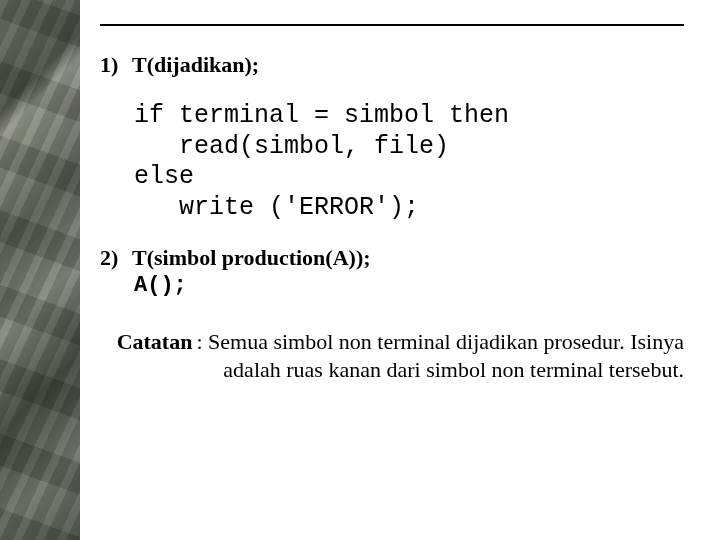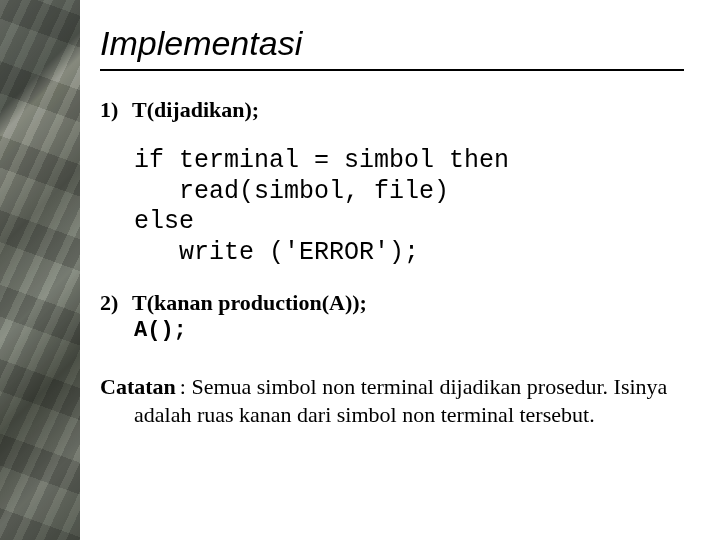--- a/index.html
+++ b/index.html
@@ -78,50 +78,50 @@
     font-size: 22px;
     margin-left: 2px;
     display: block;
     margin-top: 2px;
   }
   .note {
     font-size: 22px;
     margin-top: 30px;
     line-height: 1.28;
     padding-left: 0;
+    text-align: right;
   }
   .note-label { font-weight: bold; }
   .note-body { display: block; padding-left: 34px; text-indent: -34px; }
   .note-body .note-label { padding-right: 4px; }
 </style>
 </head>
 <body>
 
 <div class="sidebar"></div>
 
 <div class="content">
 
-  <h1 class="title">Implementasi</h1>
   <hr class="rule">
 
   <div class="item">
     <div class="num">1)</div>
     <div class="body">
       <span class="signature">T(dijadikan);</span>
     </div>
   </div>
   <div class="codeblock">if terminal = simbol then
    read(simbol, file)
 else
    write ('ERROR');</div>
 
   <div class="item">
     <div class="num">2)</div>
     <div class="body">
-      <span class="signature">T(kanan production(A));</span>
+      <span class="signature">T(simbol production(A));</span>
       <span class="call">A();</span>
     </div>
   </div>
 
   <div class="note">
     <span class="note-body">
       <span class="note-label">Catatan</span><span>: Semua simbol non terminal dijadikan prosedur. Isinya adalah ruas kanan dari simbol non terminal tersebut.</span>
     </span>
   </div>
 

